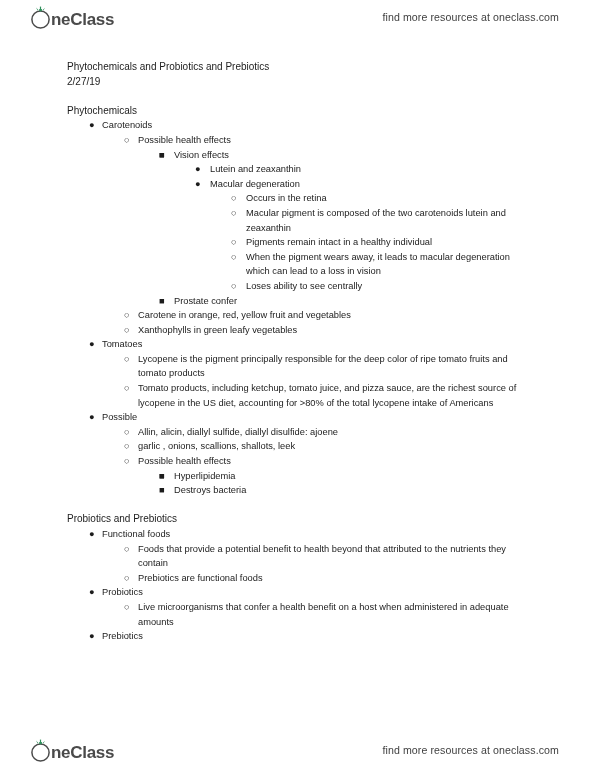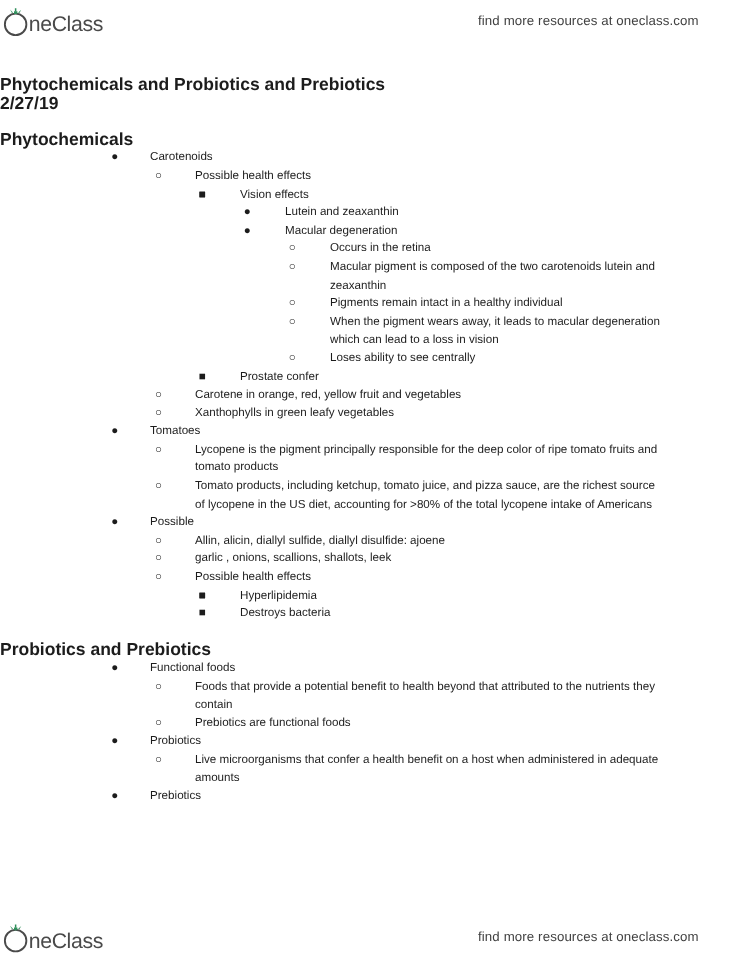--- a/index.html
+++ b/index.html
@@ -23,24 +23,25 @@
     width: 595px;
     height: 34px;
     display: flex;
     align-items: center;
   }
   .brandbar.header { top: 0; }
   .brandbar.footer { top: 733px; }
 
   .logo {
     position: absolute;
-    left: 0;
+    left: 28px;
     display: flex;
     align-items: flex-end;
     height: 26px;
+    font-weight: bold;
   }
   .logo-svg { display: block; }
 
   .promo {
     position: absolute;
     right: 36px;
     font-size: 10.6px;
     color: #3f3f3f;
     letter-spacing: 0.1px;
     white-space: nowrap;
@@ -50,26 +51,26 @@
   
   .doc {
     position: absolute;
     left: 0;
     top: 60px;
     width: 595px;
   }
 
   .line {
     position: relative;
-    font-size: 14px;
+    font-size: 10px;
     line-height: 14.6px;
     color: #1c1c1c;
+    padding-left: 67px;
     padding-right: 60px;
     white-space: pre-wrap;
-    font-weight: bold;
   }
 
   .spacer { height: 14.6px; }
 
   
   .li {
     position: relative;
     font-size: 9.3px;
     line-height: 14.6px;
     color: #1c1c1c;
@@ -77,21 +78,21 @@
   }
   .li .marker {
     position: absolute;
     top: 0;
     line-height: 14.6px;
     font-size: 9.3px;
     color: #1c1c1c;
     width: 12px;
     text-align: left;
   }
-  .li .txt { display: block; margin-left: 18px; }
+  .li .txt { display: block; }
 
   
   .lvl1 { padding-left: 102px; }
   .lvl1 .marker { left: 89px; }
   .lvl2 { padding-left: 138px; }
   .lvl2 .marker { left: 124px; }
   .lvl3 { padding-left: 174px; }
   .lvl3 .marker { left: 159px; }
   .lvl4 { padding-left: 210px; }
   .lvl4 .marker { left: 195px; }

